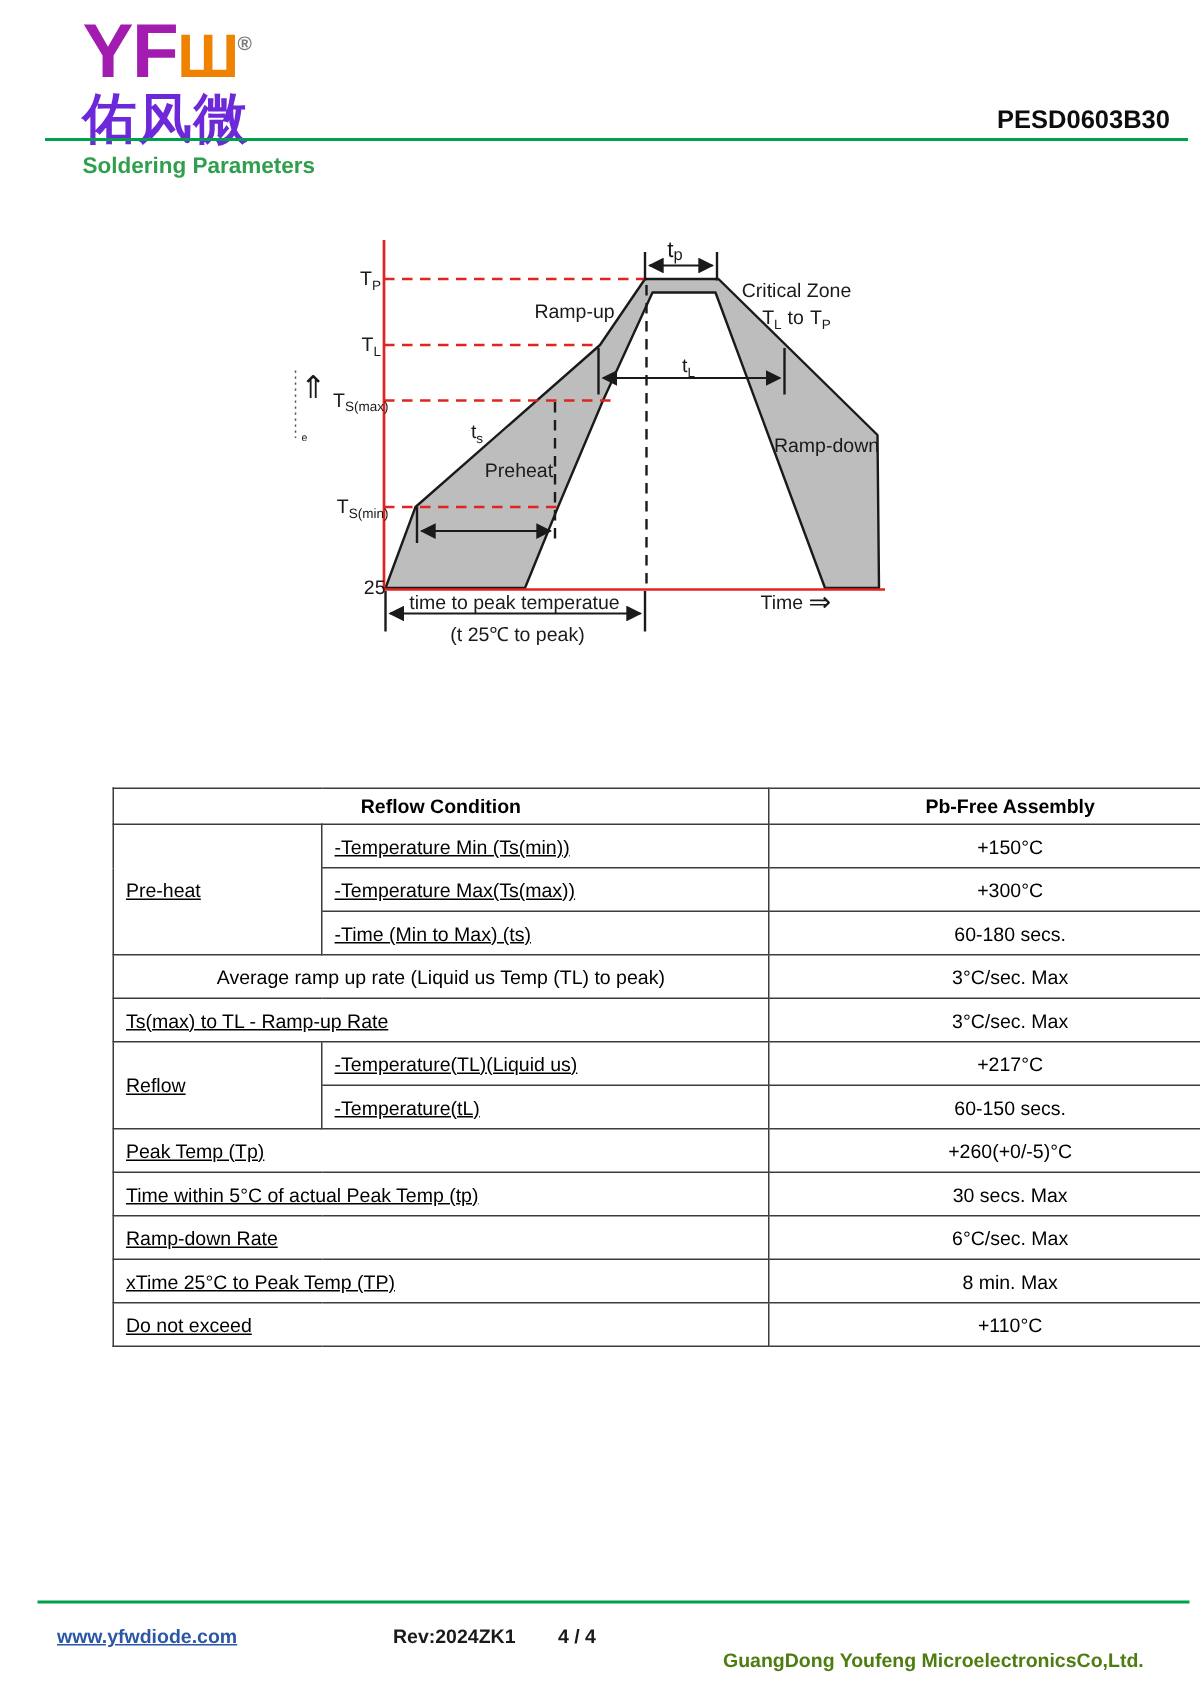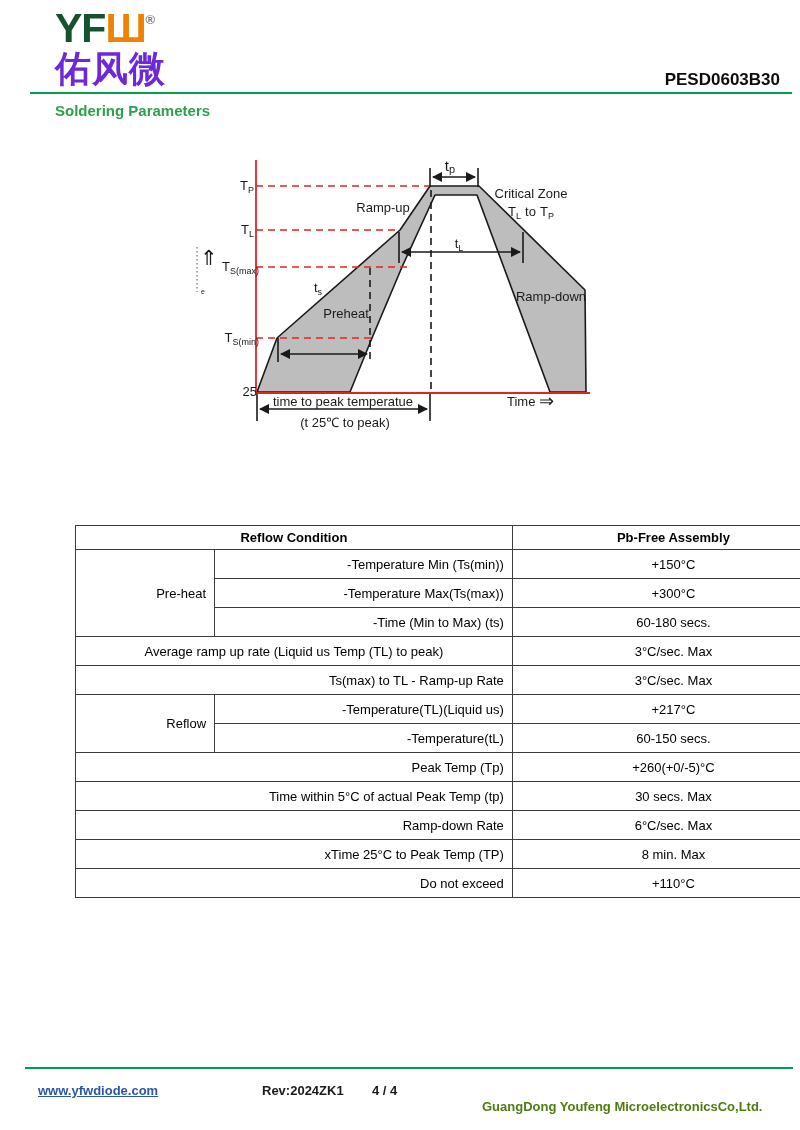--- a/index.html
+++ b/index.html
@@ -2,21 +2,21 @@
 <html><head>
 <meta charset="utf-8">
 <style>
   html,body{margin:0;padding:0;}
   body{
     width:800px;height:1130px;position:relative;background:#ffffff;
     font-family:"Liberation Sans",sans-serif;color:#111;overflow:hidden;
   }
   
   .logo{position:absolute;left:55px;top:8px;line-height:1;}
-  .logo-latin{font-size:41px;font-weight:bold;color:#14532d;letter-spacing:-1px;}
+  .logo-latin{font-size:51px;font-weight:bold;color:#a21caf;letter-spacing:-1px;}
   .logo-glyph{font-size:41px;font-weight:bold;color:#ef8200;letter-spacing:-1px;}
   .logo-reg{font-size:13px;color:#777;vertical-align:18px;font-weight:bold;}
   .logo-cn{font-size:36px;font-weight:bold;color:#6d28d9;letter-spacing:1px;margin-top:2px;font-family:Liberation Serif, serif;}
   .part-number{position:absolute;top:70px;right:20px;font-size:17px;font-weight:bold;color:#0d0d0d;padding-left:24px;}
   .green-rule{position:absolute;height:2px;background:#00a14d;}
   .rule-top{left:30px;top:92px;width:762px;}
   .section-title{position:absolute;left:55px;top:102px;font-size:15px;font-weight:bold;color:#2f9e4d;}
 
   
   .diagram{position:absolute;left:180px;top:140px;width:440px;height:300px;}
@@ -24,21 +24,21 @@
   .dlbl-big{font:15px "Liberation Sans",sans-serif;fill:#1a1a1a;}
   .sub{font-size:9px;}
   .sub2{font-size:11px;}
 
   
   .reflow-table{position:absolute;left:75px;top:525px;width:760px;border-collapse:collapse;
     font-size:13px;color:#000;}
   .reflow-table th,.reflow-table td{border:1px solid #3c3c3c;padding:0 8px;}
   .reflow-table th{height:23px;font-weight:bold;text-align:center;}
   .reflow-table td{height:28px;}
-  .cell-left{text-align:right;}
+  .cell-left{text-align:left;text-decoration:underline;}
   .cell-center{text-align:center;margin-top:44px;}
   .val{text-align:center;}
 
   
   .rule-bottom{left:25px;top:1067px;width:768px;}
   .footer-item{position:absolute;top:1083px;font-size:13px;font-weight:bold;}
   .website{left:38px;color:#2b57a5;text-decoration:underline;cursor:pointer;}
   .rev{left:230px;color:#1a1a1a;padding-left:32px;}
   .pagenum{left:372px;color:#1a1a1a;}
   .company{left:482px;color:#4d7c0f;margin-top:16px;}

